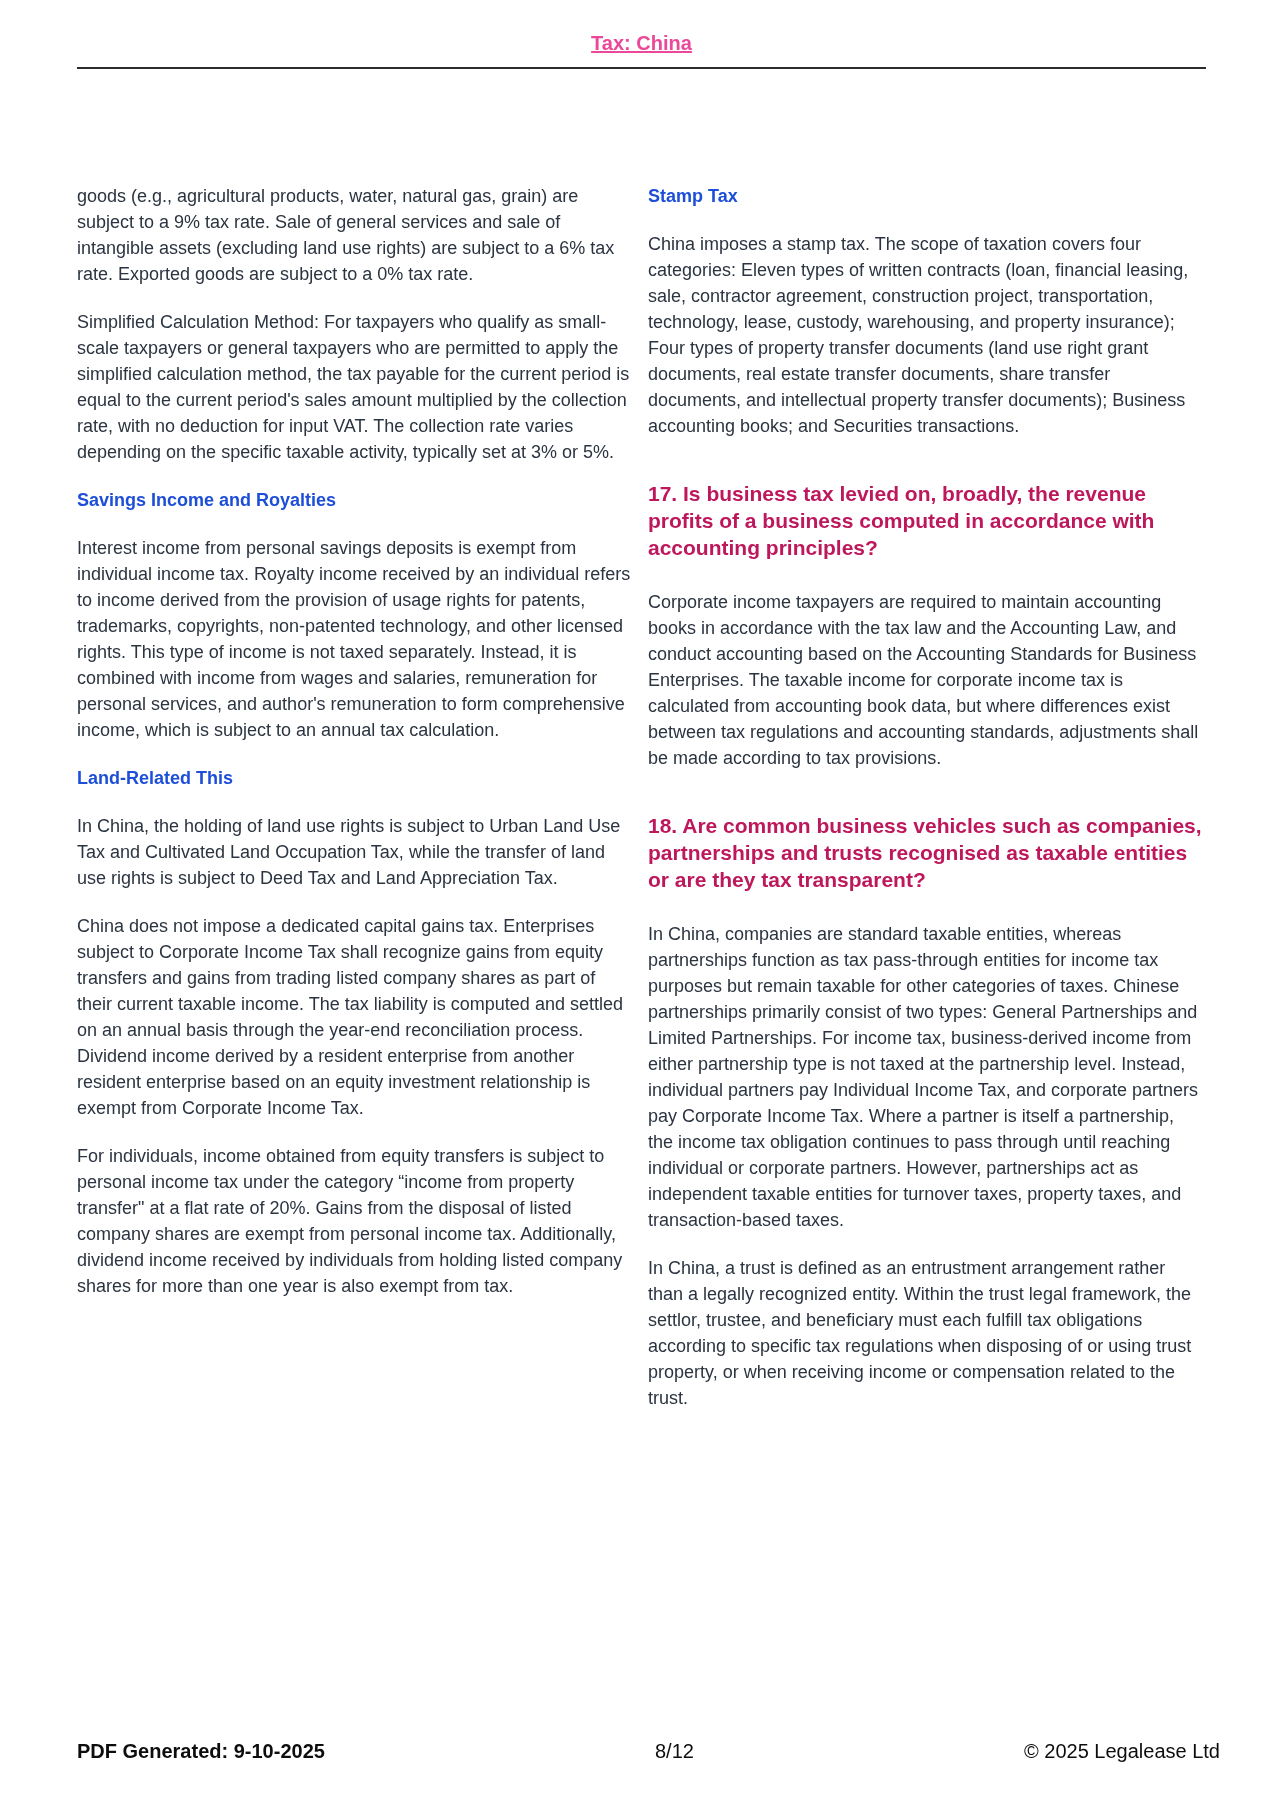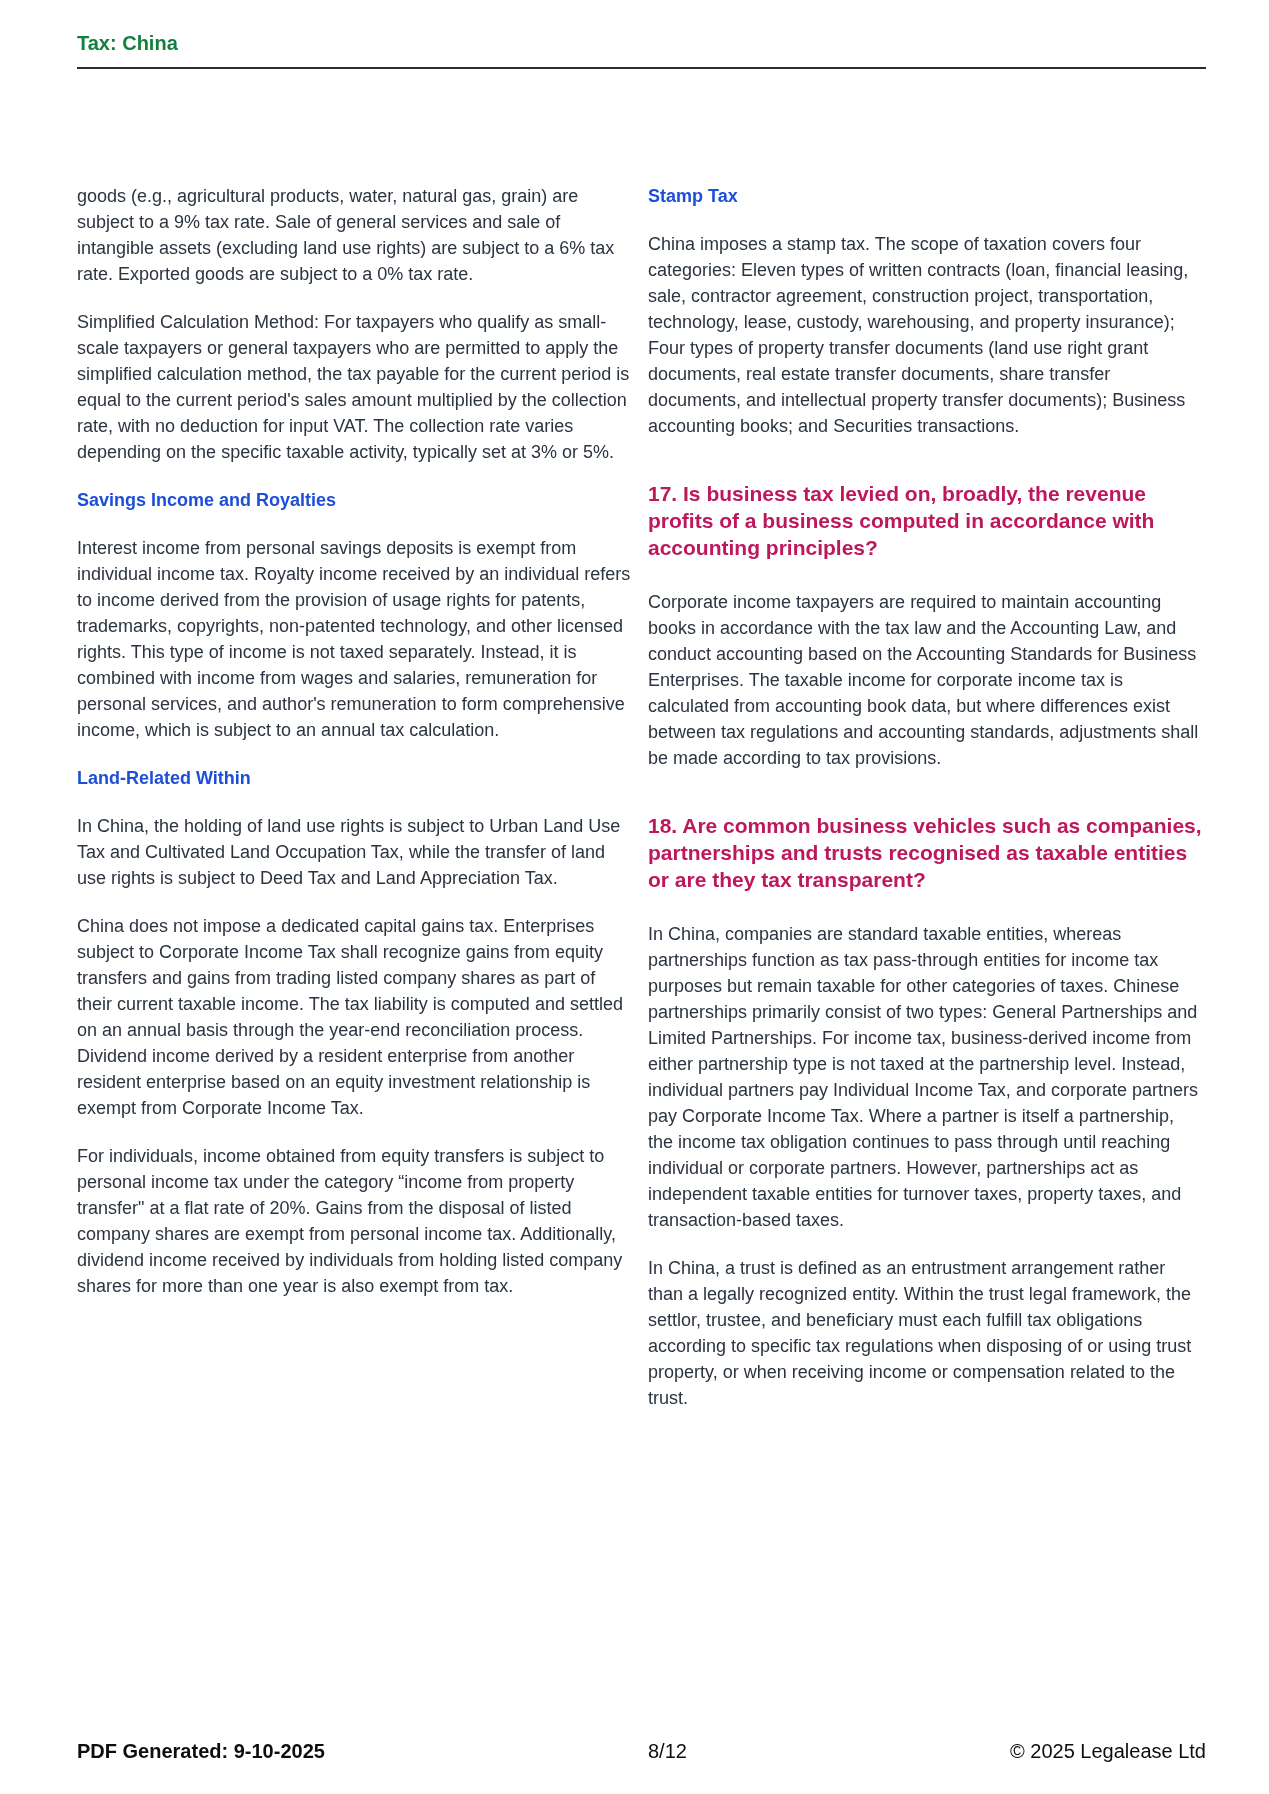--- a/index.html
+++ b/index.html
@@ -10,25 +10,26 @@
     background: #ffffff;
     font-family: "Liberation Sans", sans-serif;
     color: #2b3440;
     overflow: hidden;
   }
   .header-title {
     position: absolute;
     top: 31px;
     left: 77px;
     right: 63px;
-    text-align: left;
+    text-align: center;
     font-size: 20px;
     line-height: 24px;
     font-weight: bold;
-    color: #15803d;
+    color: #ec4899;
+    text-decoration: underline;
   }
   .header-divider {
     position: absolute;
     top: 67px;
     left: 77px;
     right: 63px;
     height: 0;
     border-top: 2.5px solid #2b2b2b;
   }
   .content {
@@ -57,21 +58,21 @@
     margin: 41px 0 28px;
     font-size: 21px;
     line-height: 27px;
     font-weight: bold;
     color: #be185d;
   }
   .footer {
     position: absolute;
     top: 1701px;
     left: 77px;
-    right: 63px;
+    right: 49px;
     display: flex;
     justify-content: space-between;
     align-items: baseline;
     font-size: 20px;
     line-height: 24px;
     color: #0d0d0d;
   }
   .footer .generated { font-weight: bold; }
   .footer .page-num { font-weight: normal; margin-top: 38px; }
   .footer .copyright { font-weight: normal; }
@@ -85,21 +86,21 @@
 
   <div class="header-divider"></div>
 
   <div class="content">
 
     <div class="col">
       <p class="para">goods (e.g., agricultural products, water, natural gas, grain) are subject to a 9% tax rate. Sale of general services and sale of intangible assets (excluding land use rights) are subject to a 6% tax rate. Exported goods are subject to a 0% tax rate.</p>
       <p class="para">Simplified Calculation Method: For taxpayers who qualify as small-scale taxpayers or general taxpayers who are permitted to apply the simplified calculation method, the tax payable for the current period is equal to the current period's sales amount multiplied by the collection rate, with no deduction for input VAT. The collection rate varies depending on the specific taxable activity, typically set at 3% or 5%.</p>
       <h3 class="subheading">Savings Income and Royalties</h3>
       <p class="para">Interest income from personal savings deposits is exempt from individual income tax. Royalty income received by an individual refers to income derived from the provision of usage rights for patents, trademarks, copyrights, non-patented technology, and other licensed rights. This type of income is not taxed separately. Instead, it is combined with income from wages and salaries, remuneration for personal services, and author's remuneration to form comprehensive income, which is subject to an annual tax calculation.</p>
-      <h3 class="subheading">Land-Related Within</h3>
+      <h3 class="subheading">Land-Related This</h3>
       <p class="para">In China, the holding of land use rights is subject to Urban Land Use Tax and Cultivated Land Occupation Tax, while the transfer of land use rights is subject to Deed Tax and Land Appreciation Tax.</p>
       <p class="para">China does not impose a dedicated capital gains tax. Enterprises subject to Corporate Income Tax shall recognize gains from equity transfers and gains from trading listed company shares as part of their current taxable income. The tax liability is computed and settled on an annual basis through the year-end reconciliation process. Dividend income derived by a resident enterprise from another resident enterprise based on an equity investment relationship is exempt from Corporate Income Tax.</p>
       <p class="para">For individuals, income obtained from equity transfers is subject to personal income tax under the category “income from property transfer" at a flat rate of 20%. Gains from the disposal of listed company shares are exempt from personal income tax. Additionally, dividend income received by individuals from holding listed company shares for more than one year is also exempt from tax.</p>
     </div>
 
     <div class="col">
       <h3 class="subheading">Stamp Tax</h3>
       <p class="para">China imposes a stamp tax. The scope of taxation covers four categories: Eleven types of written contracts (loan, financial leasing, sale, contractor agreement, construction project, transportation, technology, lease, custody, warehousing, and property insurance); Four types of property transfer documents (land use right grant documents, real estate transfer documents, share transfer documents, and intellectual property transfer documents); Business accounting books; and Securities transactions.</p>
       <h2 class="question">17. Is business tax levied on, broadly, the revenue profits of a business computed in accordance with accounting principles?</h2>
       <p class="para">Corporate income taxpayers are required to maintain accounting books in accordance with the tax law and the Accounting Law, and conduct accounting based on the Accounting Standards for Business Enterprises. The taxable income for corporate income tax is calculated from accounting book data, but where differences exist between tax regulations and accounting standards, adjustments shall be made according to tax provisions.</p>

